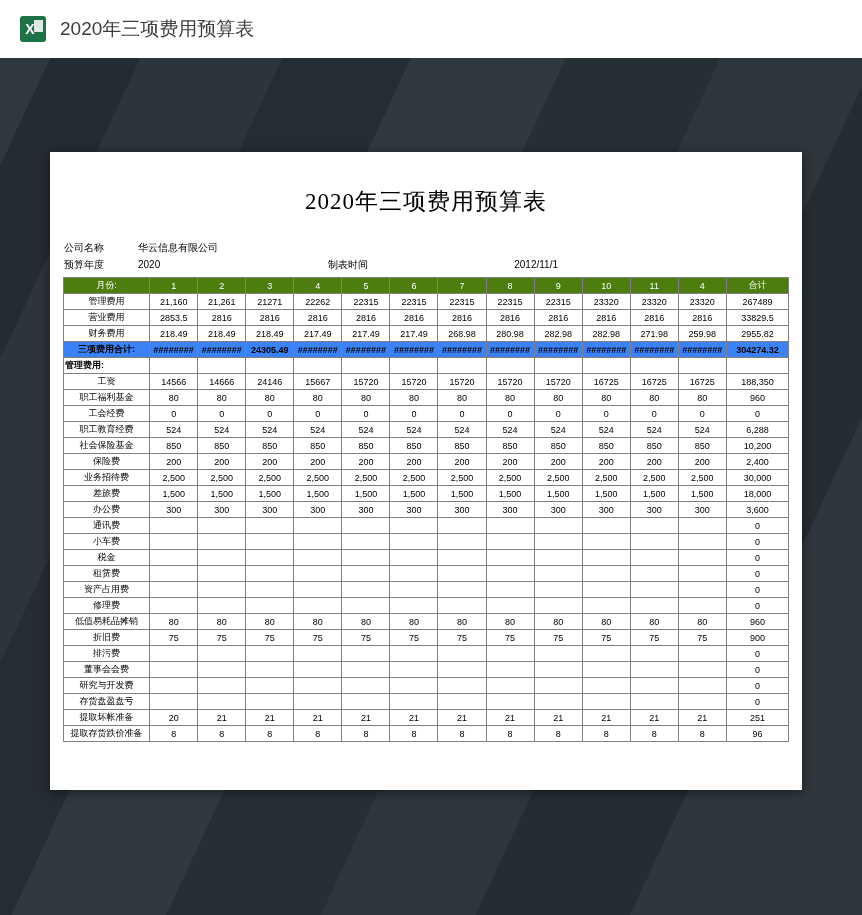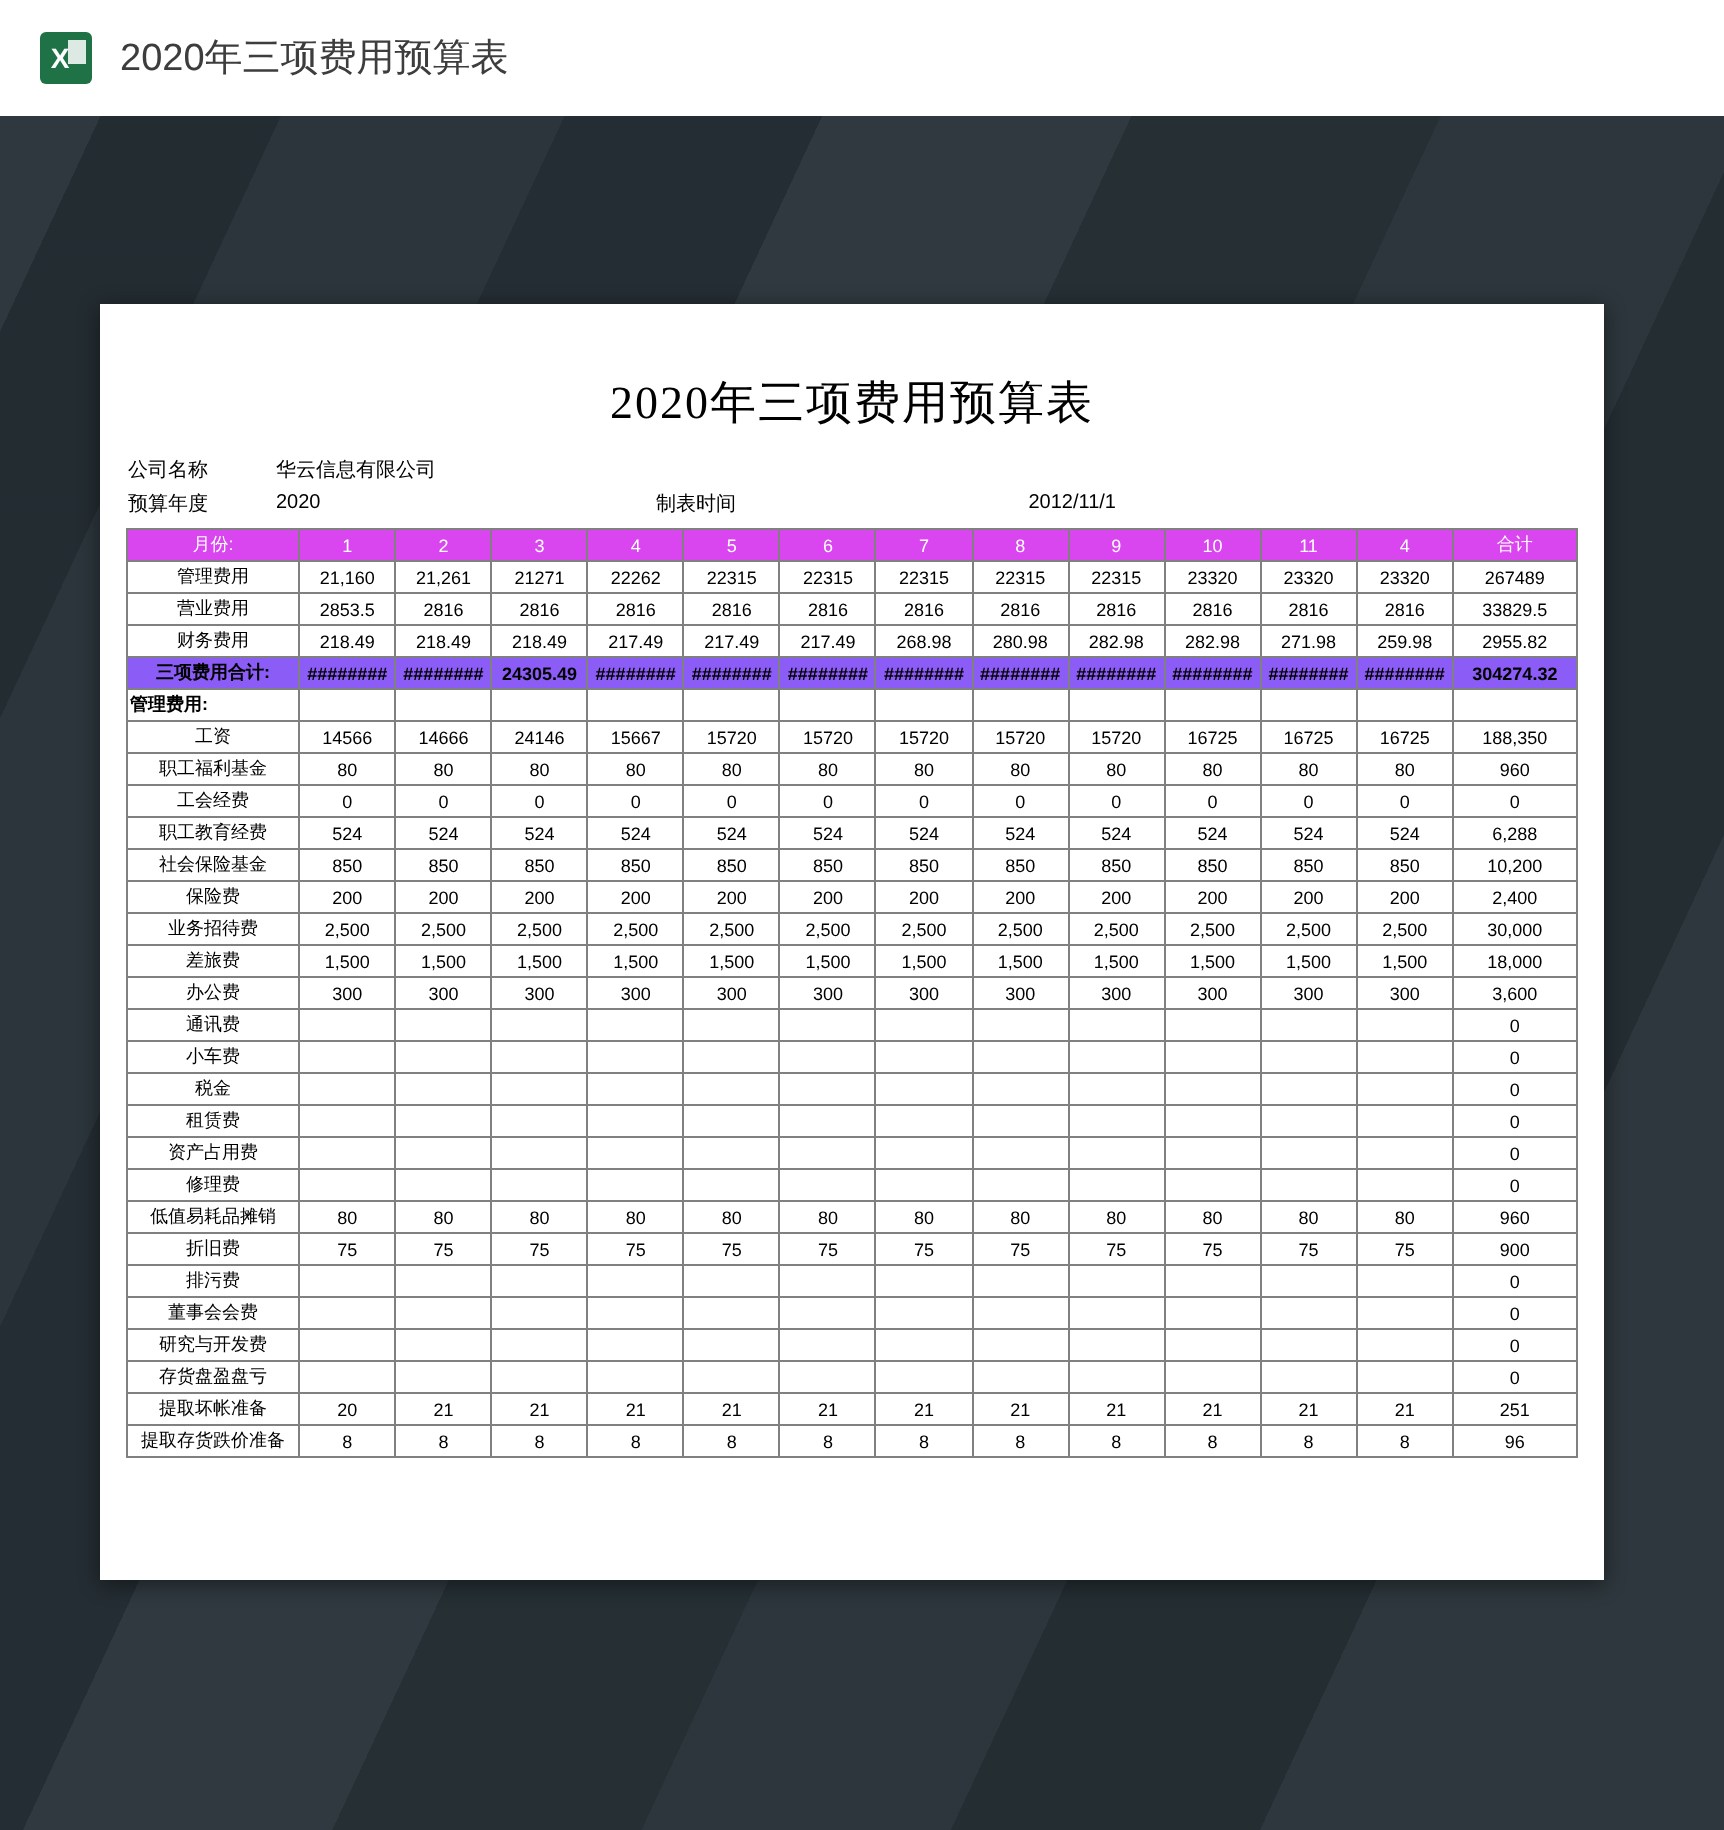--- a/index.html
+++ b/index.html
@@ -60,21 +60,21 @@
   }
   .doc-title{
     text-align:center;
     font-family:"Liberation Serif", serif;
     font-size:23px;
     color:#000;
     margin-top:34px;
     letter-spacing:1px;
   }
   .meta{
-    margin-top:9px;
+    margin-top:22px;
     padding-left:14px;
     font-size:10px;
     color:#000;
     font-family:"Liberation Sans", sans-serif;
   }
   .meta-row{display:flex;align-items:center;height:17px;}
   .meta-label{width:74px;}
   .meta-value{width:120px;}
   .meta-mid{width:180px;text-align:center;}
   .meta-mid2{width:120px;text-align:right;}
@@ -91,35 +91,35 @@
   table.sheet-table td,table.sheet-table th{
     border:1px solid #808080;
     height:15px;
     text-align:center;
     padding:0 1px;
     overflow:hidden;
     white-space:nowrap;
     font-weight:normal;
   }
   thead th{
-    background:#d946ef;
+    background:#4d7c0f;
     color:#ffffff;
     font-weight:bold;
     font-size:9px;
   }
   td.rowhead{
     font-weight:bold;
     text-align:center;
   }
   td.rowhead-sub{
     text-align:center;
   }
   tr.summary td{background:#ffffff;}
   tr.total-row td{
-    background:#8b5cf6;
+    background:#3b82f6;
     font-weight:bold;
   }
   tr.section-row td{
     text-align:left;
     font-weight:bold;
   }
   td.totcol{font-weight:bold;}
   col.c-label{width:86px;}
   col.c-m{width:48px;}
   col.c-t{width:62px;}

